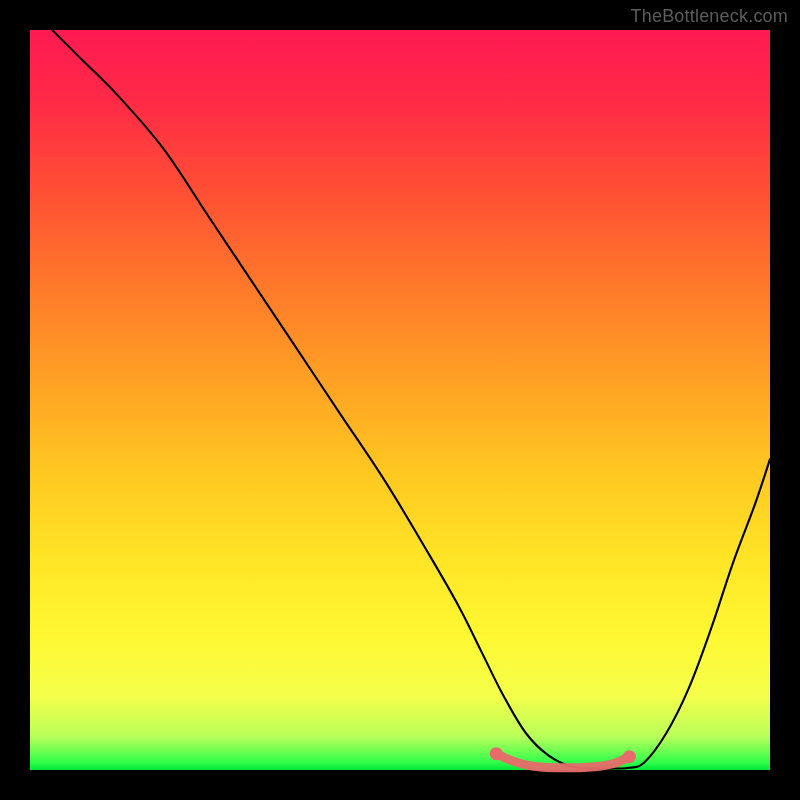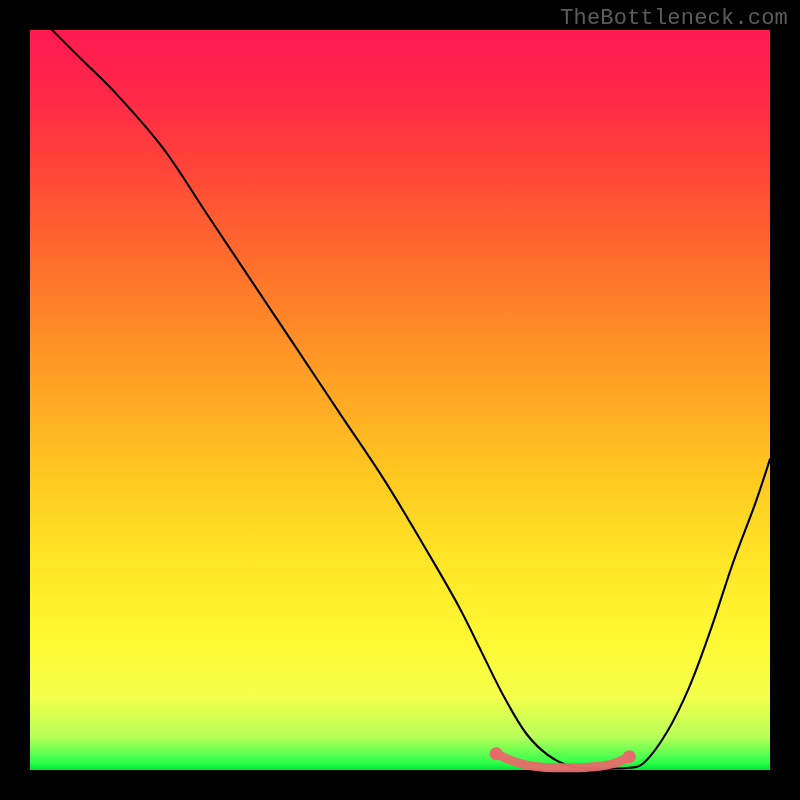--- a/index.html
+++ b/index.html
@@ -10,25 +10,24 @@
     height: 800px;
     overflow: hidden;
     position: relative;
     font-family: Arial, Helvetica, sans-serif;
   }
   .watermark {
     position: absolute;
     top: 6px;
     right: 12px;
     color: #5c5c5c;
-    font-size: 22px;
+    font-size: 18px;
     font-weight: 500;
     z-index: 10;
     letter-spacing: 0.2px;
-    font-family: Liberation Mono, monospace;
   }
   .plot-area {
     position: absolute;
     left: 30px;
     top: 30px;
     width: 740px;
     height: 740px;
   }
   .gradient-bg {
     position: absolute;

